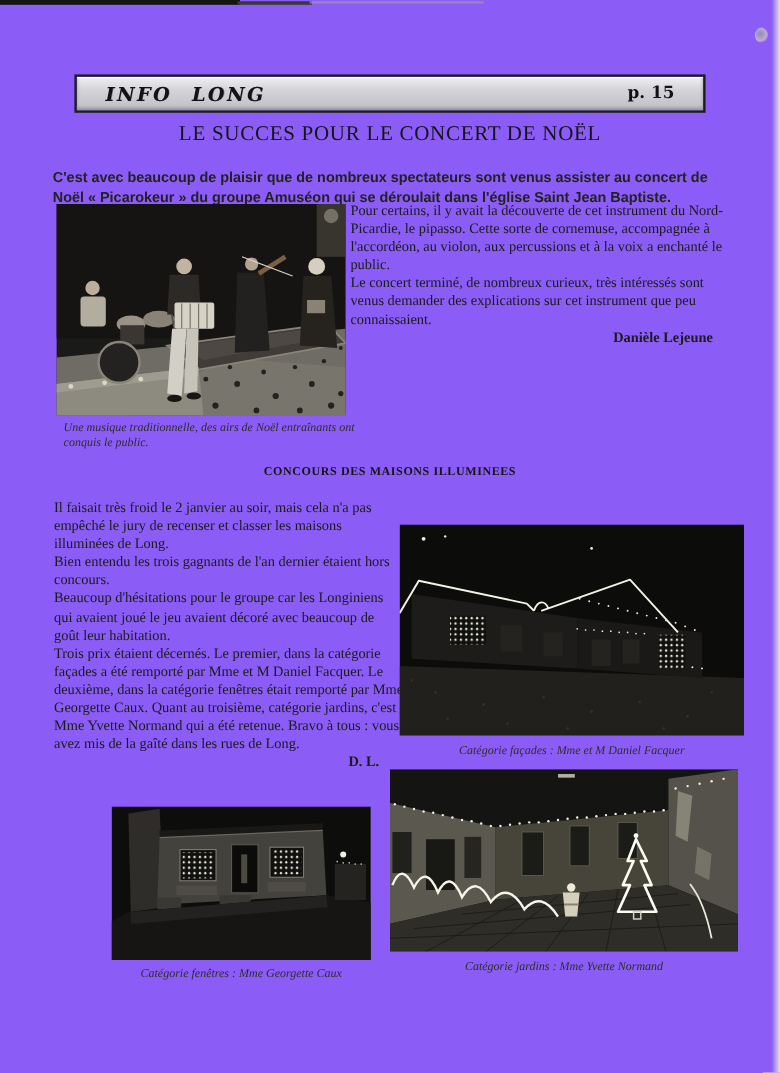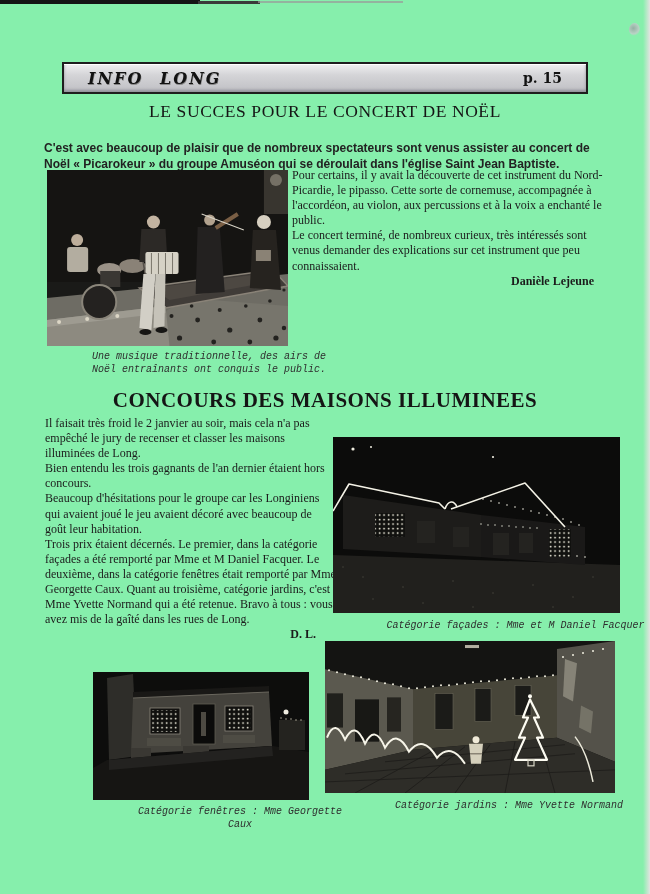--- a/index.html
+++ b/index.html
@@ -1,16 +1,16 @@
 <!DOCTYPE html>
 <html><head>
 <meta charset="utf-8">
 <style>
   html,body{margin:0;padding:0;background:#ffffff;}
-  #page{position:relative;width:650px;height:894px;background:#86efac;overflow:hidden;
+  #page{position:relative;width:650px;height:894px;background:#8b5cf6;overflow:hidden;
         font-family:"Liberation Serif", serif;color:#1c1c1c;}
   .abs{position:absolute;}
 
   
   .scan-top1{left:0;top:0;width:200px;height:4px;background:#151515;}
   .scan-top2{left:198px;top:1px;width:62px;height:3px;background:#3a3a3a;}
   .scan-top3{left:258px;top:1px;width:145px;height:2px;background:#9a9a9a;opacity:.7;}
   .scan-smudge{left:629px;top:23px;width:11px;height:13px;border-radius:50%;
         background:radial-gradient(circle at 40% 40%, #9a9aa0 0%, #c9c9cd 55%, transparent 75%);opacity:.75;}
   .scan-right{right:0;top:0;width:7px;height:894px;background:linear-gradient(90deg, transparent, #e3e3e1);}
@@ -19,36 +19,36 @@
   .header-bar{left:62px;top:62px;width:526px;height:32px;border:2px solid #1e1e1e;
         background:linear-gradient(180deg,#f0f0f1 0%,#d4d4d7 40%,#bfbfc4 100%);
         box-shadow:inset 0 1px 0 #ffffff, inset 0 -2px 3px #90909a;
         display:flex;align-items:center;justify-content:space-between;padding:0 24px;box-sizing:border-box;}
   .masthead{font-family:"DejaVu Serif", serif;font-style:italic;font-weight:bold;
         font-size:16px;letter-spacing:2px;word-spacing:9px;color:#121212;text-shadow:0.5px 0.5px 0 #888;}
   .pagenum{font-family:"DejaVu Serif", serif;font-weight:bold;font-size:14px;color:#121212;}
 
   .h1{left:45px;top:101px;width:560px;text-align:center;font-weight:normal;font-size:17.5px;
         letter-spacing:0.6px;color:#151515;}
-  .h2{left:45px;top:388px;width:560px;text-align:center;font-weight:bold;font-size:21px;
+  .h2{left:45px;top:388px;width:560px;text-align:center;font-weight:bold;font-size:10px;
         letter-spacing:0.5px;color:#151515;}
 
   .intro{left:44px;top:140px;width:558px;font-family:"Liberation Sans", sans-serif;
         font-weight:bold;font-size:12px;line-height:16px;color:#222;}
 
   .body-text{font-size:12px;line-height:15.1px;color:#1b1b1b;text-align:left;}
   .col-a1{left:292px;top:168px;width:312px;}
   .col-a2{left:45px;top:416px;width:291px;font-family:Liberation Serif, serif;}
   .body-text p{margin:0;}
   .sig{font-weight:bold;text-align:right;margin-top:3px;}
   .sig-a1{padding-right:10px;}
   .sig-a2{padding-right:20px;}
 
-  .caption{font-family:Liberation Mono, monospace;font-style:italic;font-size:10px;
-        line-height:13px;color:#2e2e2e;margin-left:39px;}
+  .caption{font-family:Liberation Serif, serif;font-style:italic;font-size:10px;
+        line-height:13px;color:#2e2e2e;}
   .cap1{left:53px;top:350px;width:252px;text-align:left;}
   .cap2{left:333px;top:619px;width:287px;text-align:center;}
   .cap3{left:93px;top:805px;width:216px;text-align:center;}
   .cap4{left:325px;top:799px;width:290px;text-align:center;}
 
   .photo{display:block;}
   .ph1{left:47px;top:170px;width:241px;height:176px;}
   .ph2{left:333px;top:437px;width:287px;height:176px;}
   .ph3{left:93px;top:672px;width:216px;height:128px;}
   .ph4{left:325px;top:641px;width:290px;height:152px;}

